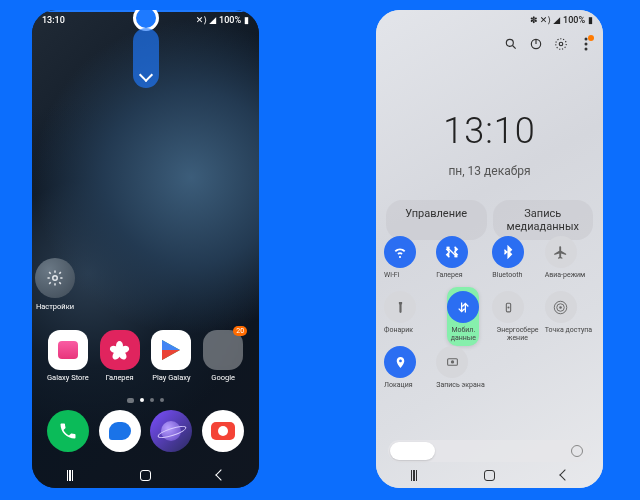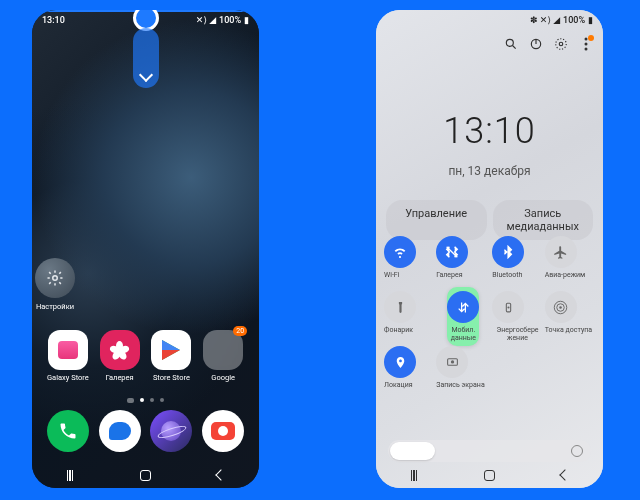--- a/index.html
+++ b/index.html
@@ -207,21 +207,21 @@
             <div class="petal" style="transform:rotate(216deg)"></div>
             <div class="petal" style="transform:rotate(288deg)"></div>
         </div>
       </div>
       <div class="icon-label">Галерея</div>
     </div>
     <div class="app">
       <div class="app-icon play-store">
           <div class="play-tri"></div>
         </div>
-      <div class="icon-label">Store Store</div>
+      <div class="icon-label">Play Galaxy</div>
     </div>
     <div class="app">
       <div class="app-icon google-folder">
         <div class="mini" style="background:#fff"></div>
           <div class="mini" style="background:#ea4335"></div>
           <div class="mini" style="background:#4285f4"></div>
         <div class="mini" style="background:#34a853"></div>
           <div class="mini" style="background:#fbbc05"></div>
           <div class="mini" style="background:#ea4335"></div>
         <div class="mini" style="background:#4285f4"></div>

